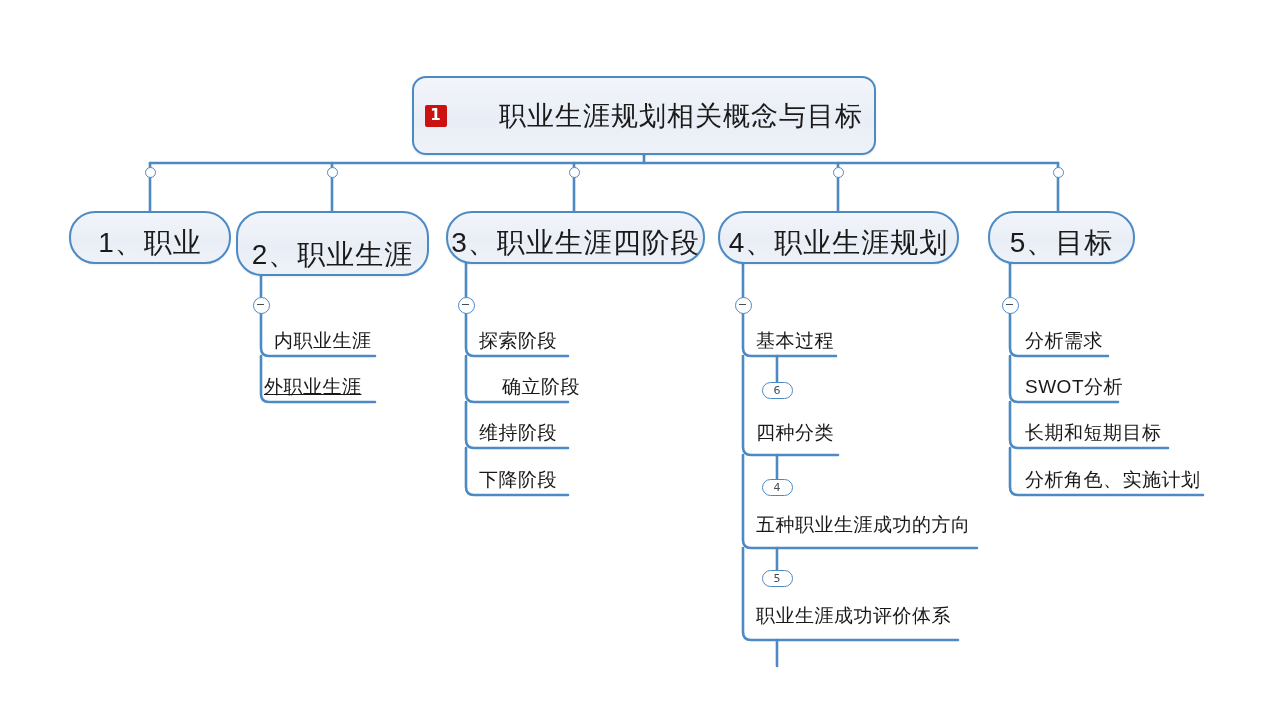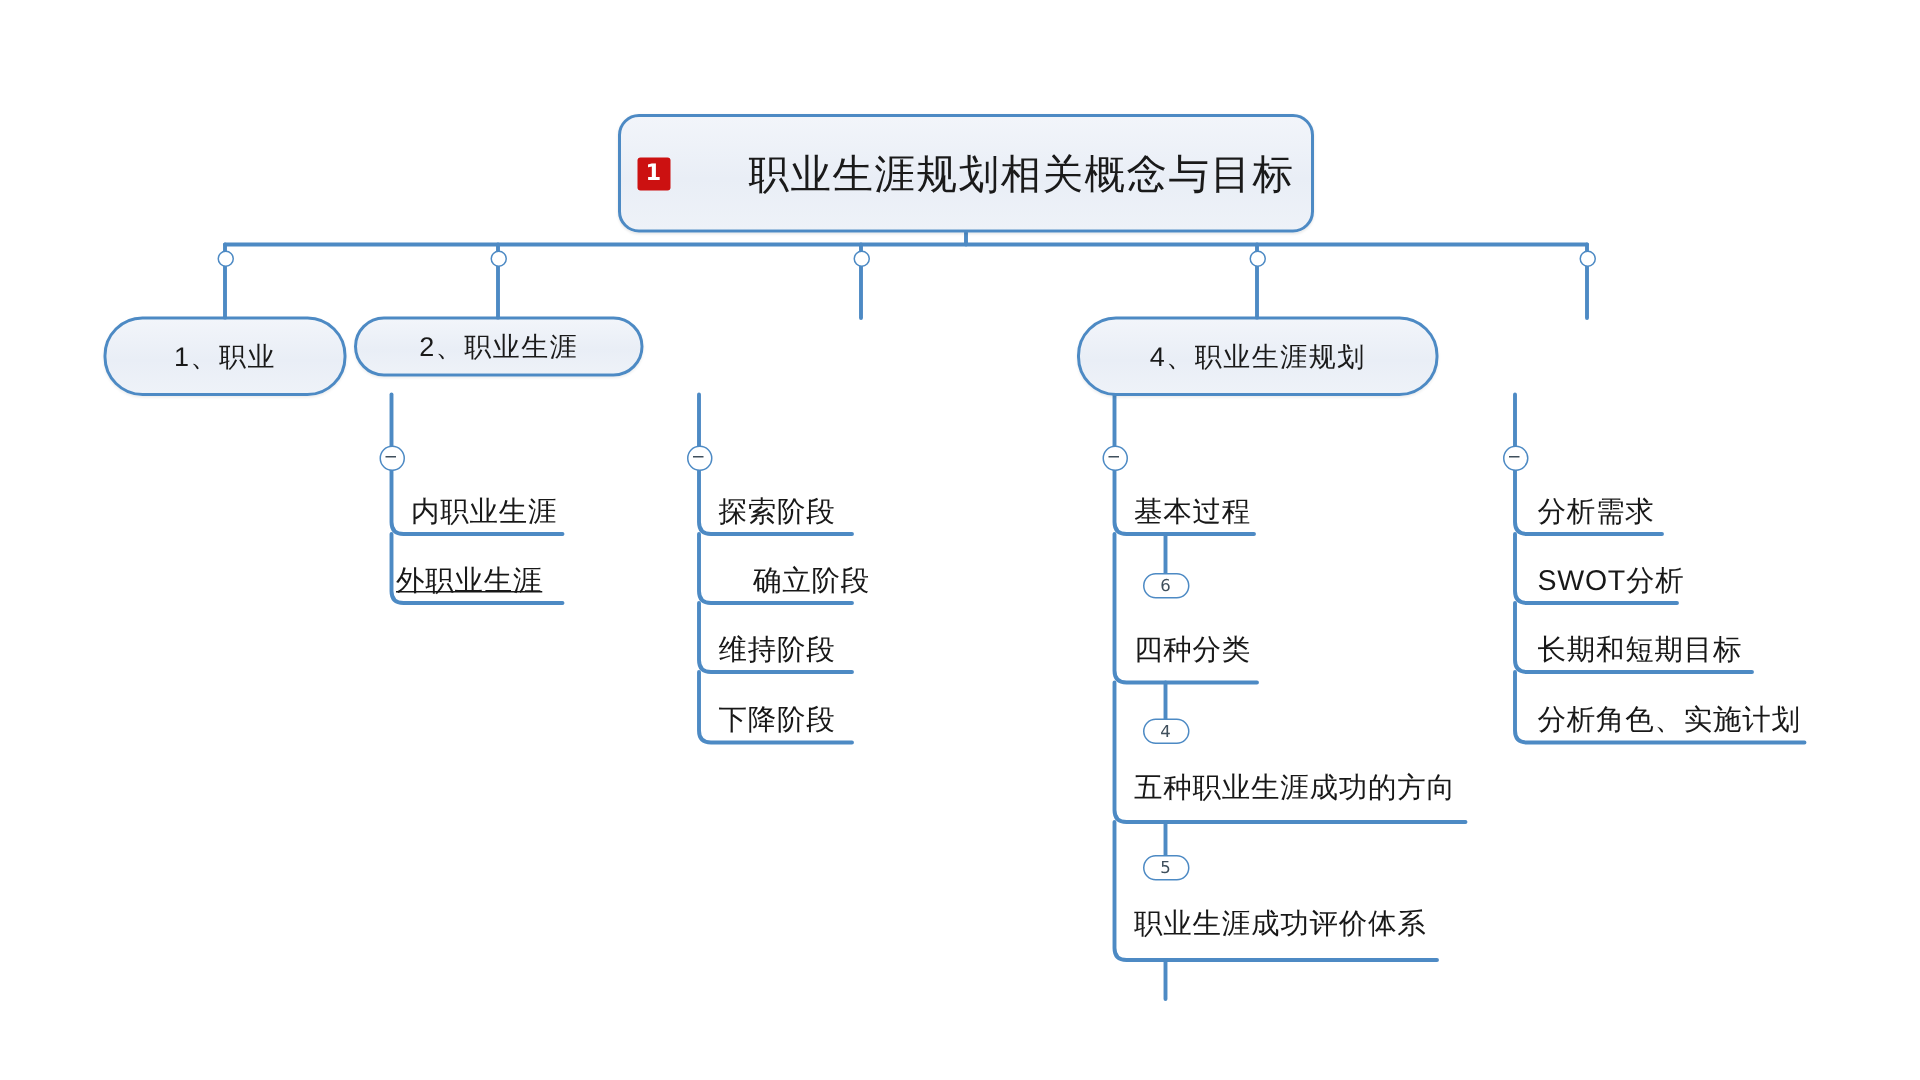--- a/index.html
+++ b/index.html
@@ -63,23 +63,24 @@
     display: inline-flex;
     align-items: center;
     justify-content: center;
     border-radius: 2px;
     line-height: 1;
   }
   .root-text { font-size: 27px; margin-left: 40px; }
 
   .l1-box {
     border-radius: 26px;
-    font-size: 18px;
+    font-size: 28px;
     letter-spacing: 1px;
     box-shadow: 0 1px 2px rgba(0,0,0,0.08);
+    align-items: flex-end;
   }
 
   
   .leaf {
     position: absolute;
     white-space: nowrap;
     font-size: 19px;
     color: #181818;
     letter-spacing: 0.5px;
   }
@@ -199,29 +200,35 @@
     <div class="root-inner">
       <span class="num-badge">1</span>
       <span class="root-text">职业生涯规划相关概念与目标</span>
     </div>
   </div>
 
   <div class="node-box l1-box" style="left:69px; top:211px; width:162px; height:53px;">
     <span>1、职业</span>
   </div>
 
-  <div class="node-box l1-box" style="left:236px; top:211px; width:193px; height:40px;">
+  <div class="node-box l1-box" style="left:236px; top:211px; width:193px; height:65px;">
     <span>2、职业生涯</span>
   </div>
 
+  <div class="node-box l1-box" style="left:446px; top:211px; width:259px; height:53px;">
+    <span>3、职业生涯四阶段</span>
+  </div>
 
   <div class="node-box l1-box" style="left:718px; top:211px; width:241px; height:53px;">
     <span>4、职业生涯规划</span>
   </div>
 
+  <div class="node-box l1-box" style="left:988px; top:211px; width:147px; height:53px;">
+    <span>5、目标</span>
+  </div>
 
   <div class="toggle-minus" style="left:252.5px; top:296.5px;"></div>
   <div class="toggle-minus" style="left:457.5px; top:296.5px;"></div>
   <div class="toggle-minus" style="left:734.5px; top:296.5px;"></div>
   <div class="toggle-minus" style="left:1001.5px; top:296.5px;"></div>
 
   <div class="leaf" style="left:274px; top:328px;">内职业生涯</div>
   <div class="leaf" style="left:264px; top:374px;text-decoration:underline;">外职业生涯</div>
 
   <div class="leaf" style="left:479px; top:328px;">探索阶段</div>

